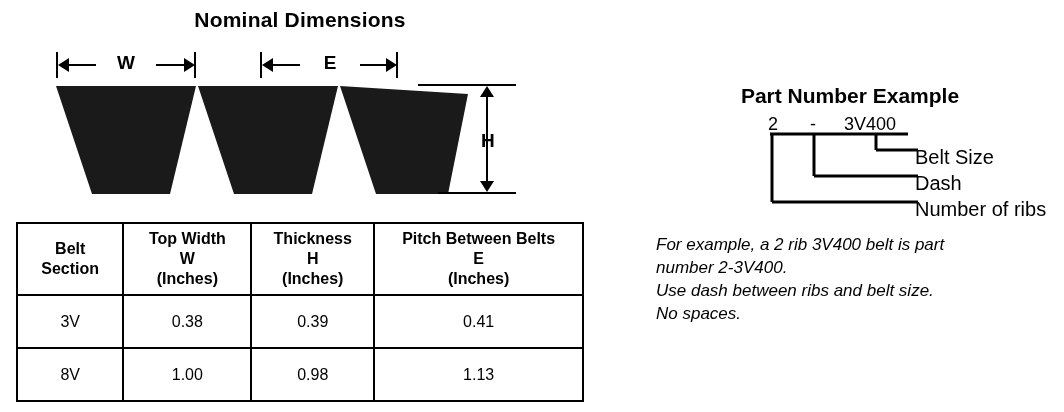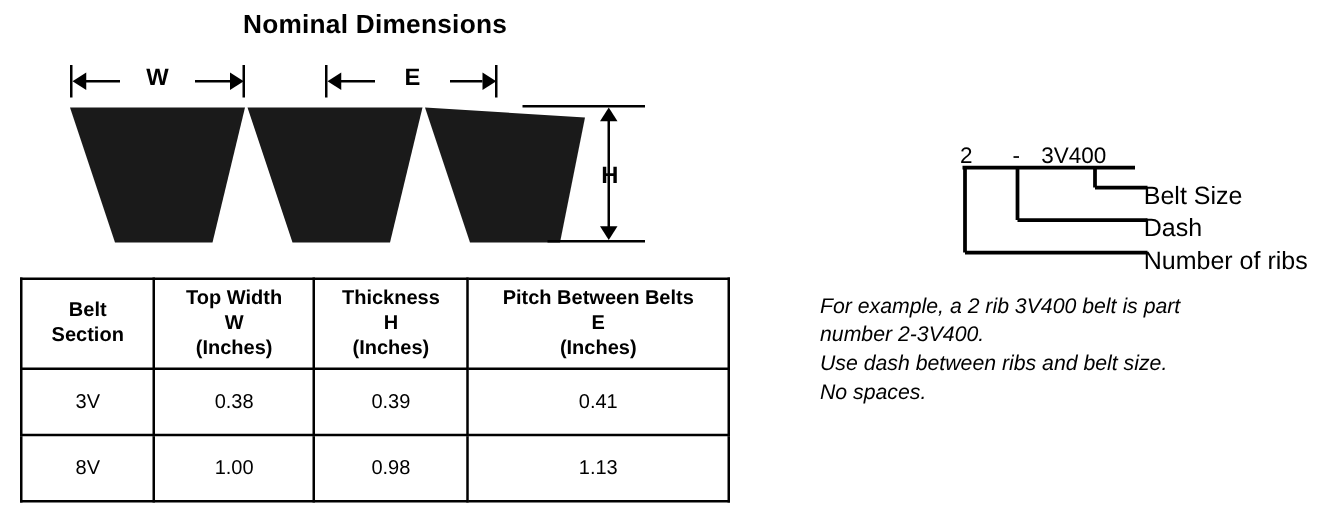--- a/index.html
+++ b/index.html
@@ -130,21 +130,21 @@
     text-align: center;
     font-size: 21px; font-weight: bold;
   }
   .pn-part {
     position: absolute;
     font-size: 18px;
     top: 114px;
   }
   #pn-num   { left: 118px; }
   #pn-dash  { left: 160px; }
-  #pn-size  { left: 183px; }
+  #pn-size  { left: 194px; }
 
   .leader-label {
     position: absolute;
     font-size: 20px;
   }
   #lbl-belt-size { left: 265px; top: 146px; }
   #lbl-dash      { left: 265px; top: 172px; }
   #lbl-ribs      { left: 265px; top: 198px; }
 
   #pn-desc {
@@ -232,20 +232,21 @@
         <td>1.00</td>
         <td>0.98</td>
         <td>1.13</td>
       </tr>
     </tbody>
   </table>
 </div>
 
 <div class="abs" id="right-panel">
 
+  <div class="abs" id="pn-title">Part Number Example</div>
 
   <div class="pn-part" id="pn-num">2</div>
   <div class="pn-part" id="pn-dash">-</div>
   <div class="pn-part" id="pn-size">3V400</div>
 
   <svg class="abs" style="left:118px; top:132px;" width="160" height="80" viewBox="0 0 160 80">
     <g stroke="#000" stroke-width="3" fill="none">
 
       <line x1="2" y1="2" x2="140" y2="2"></line>
 

